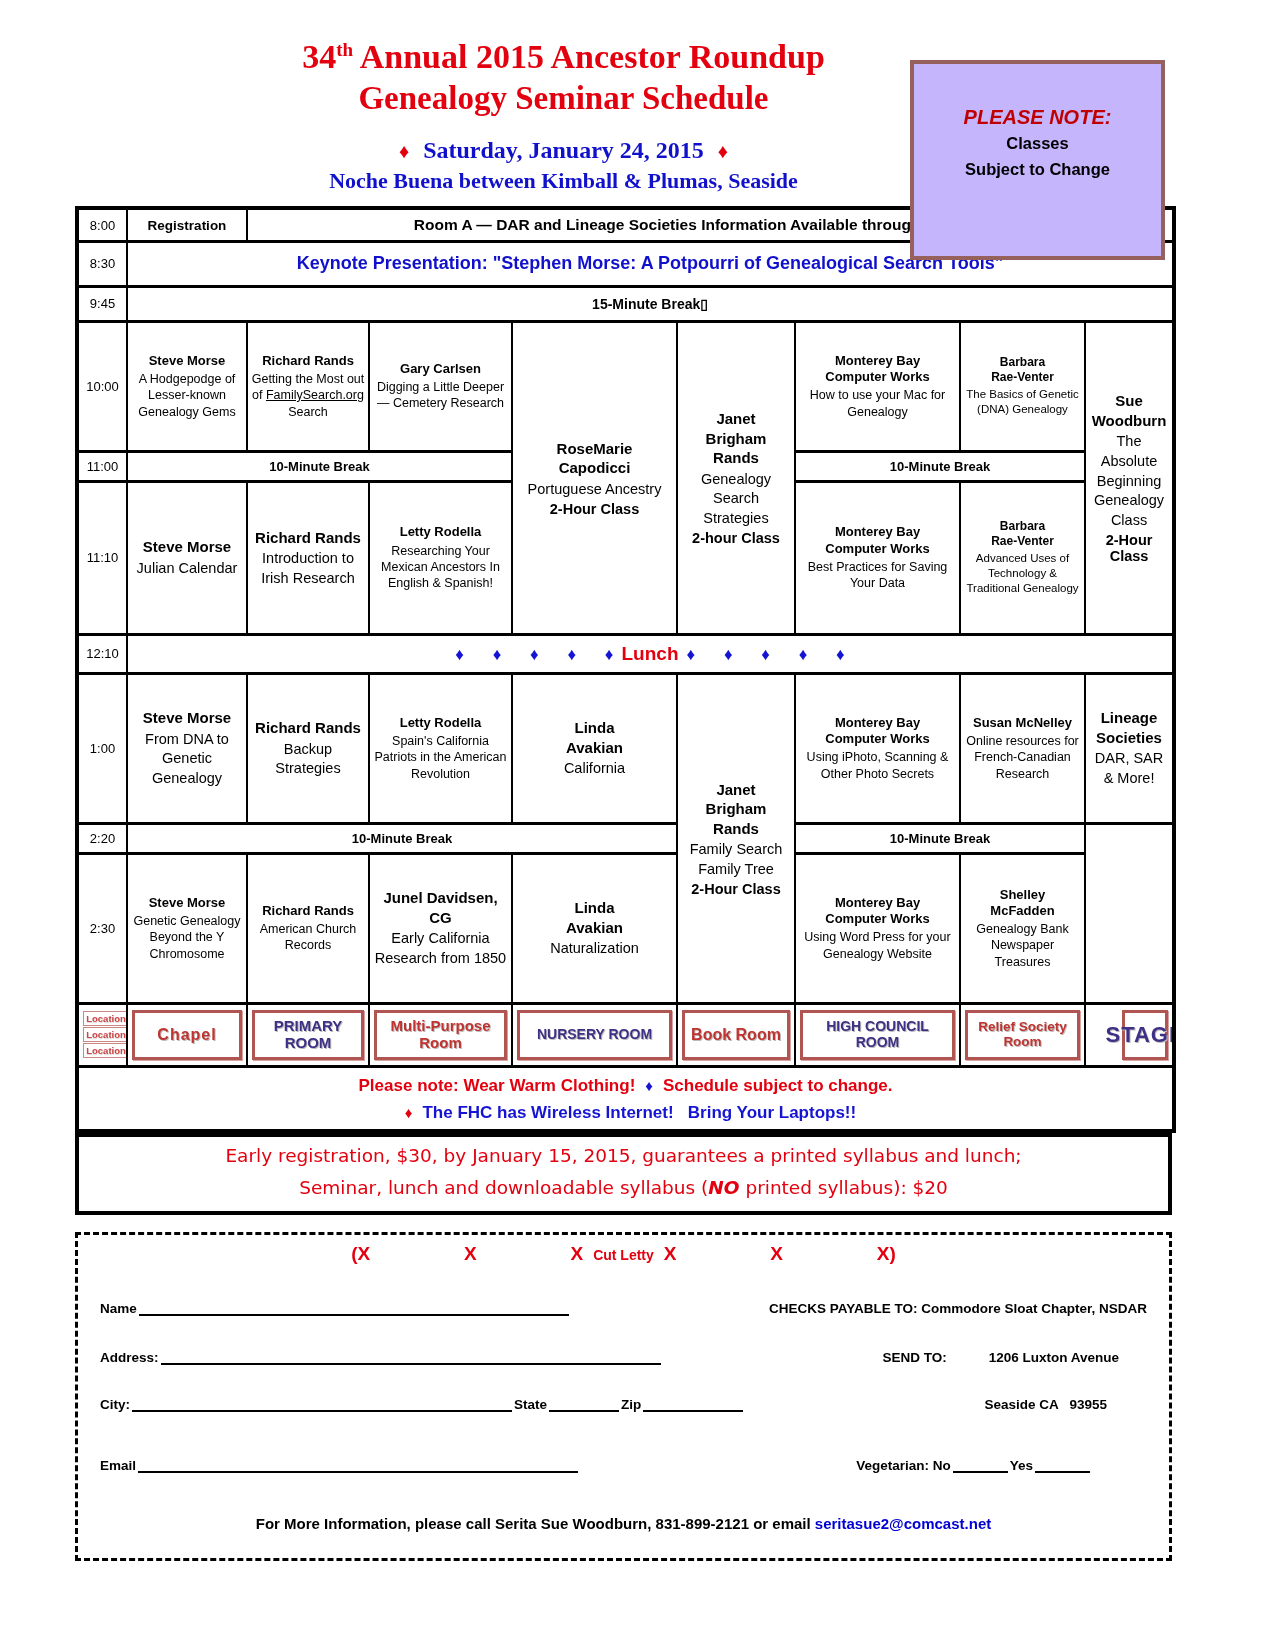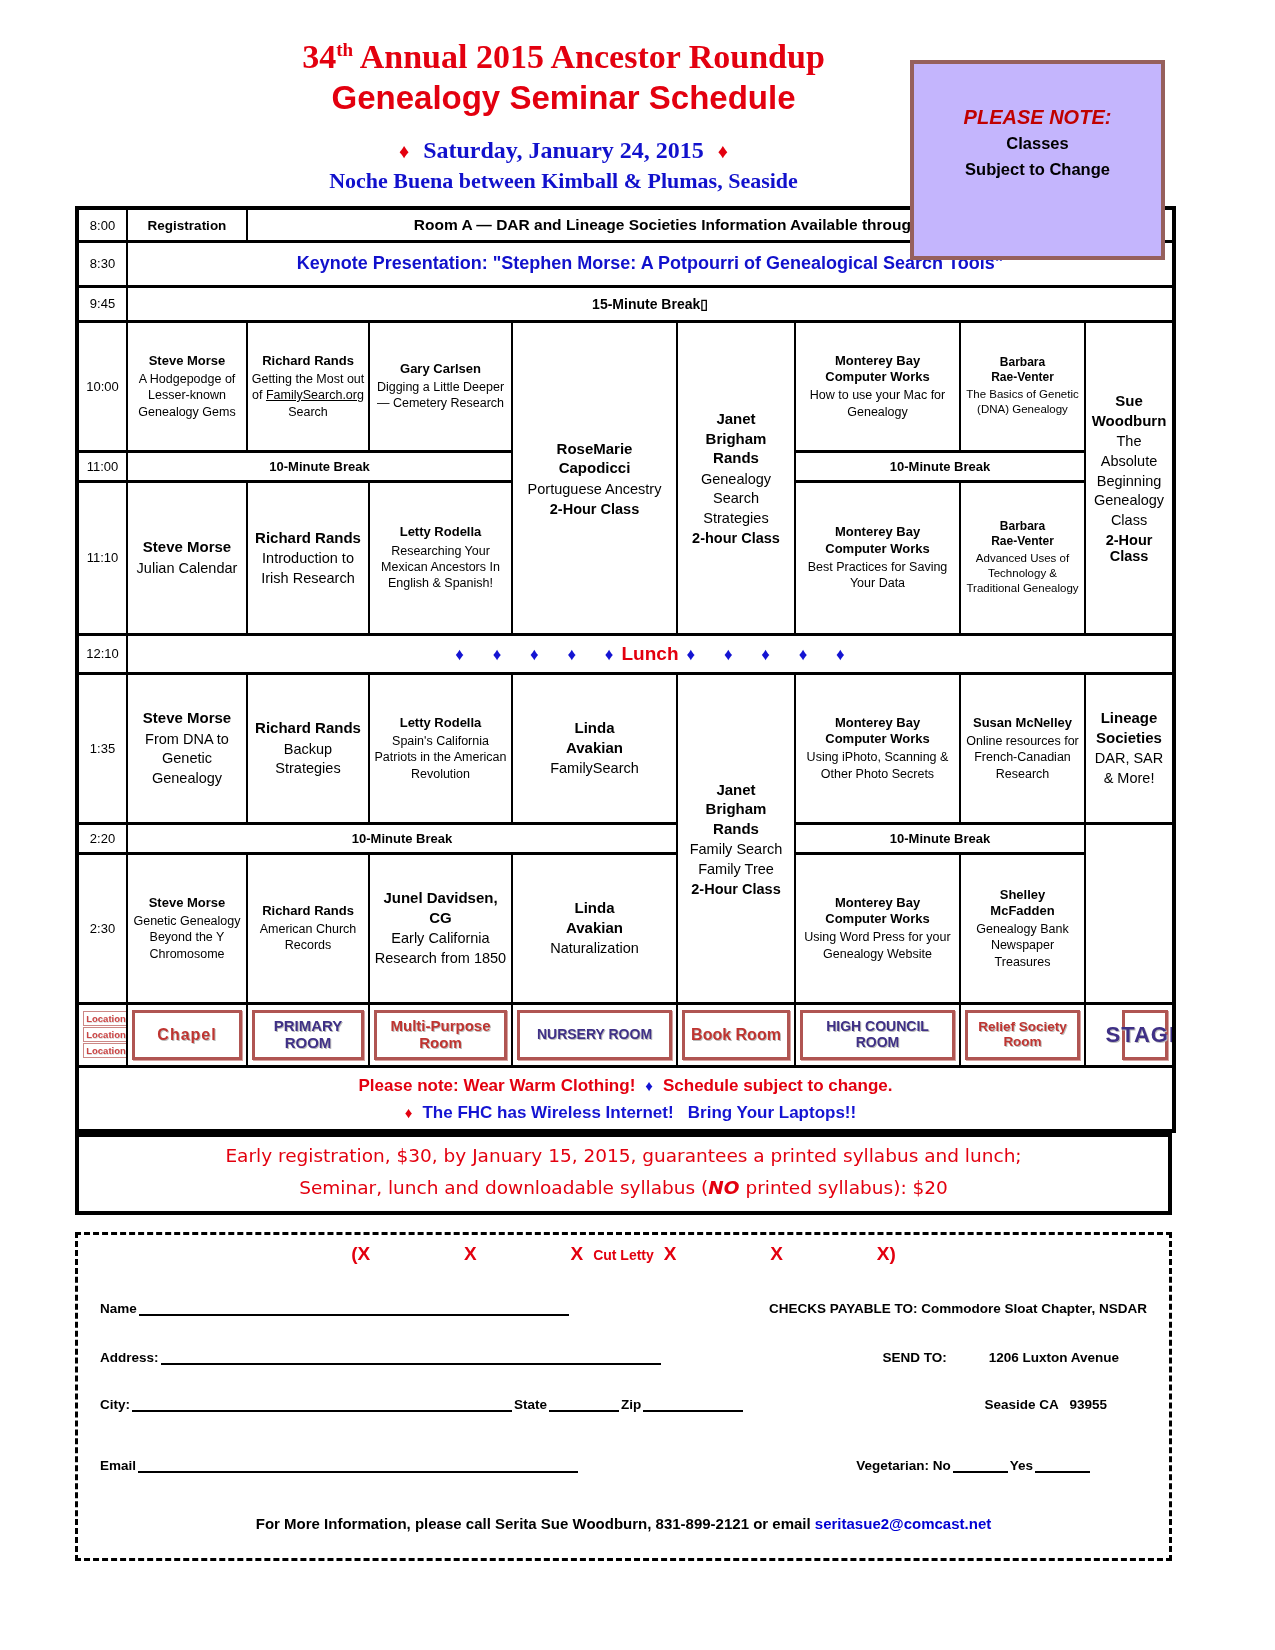--- a/index.html
+++ b/index.html
@@ -6,21 +6,21 @@
   .page{width:1275px;height:1650px;position:relative;background:#fff;
         font-family:"Liberation Sans",sans-serif;color:#000;overflow:hidden;}
   .content{margin-left:75px;width:1097px;}
   .pre{white-space:pre-wrap;}
 
   
   .header{text-align:center;position:relative;}
   .title1{font-family:"Liberation Serif",serif;font-weight:bold;color:#e3000f;
           font-size:34px;line-height:40px;margin:30px 120px 0 0;}
   .title1 sup{font-size:19px;}
-  .title2{font-family:Liberation Sans, sans-serif;font-weight:bold;color:#e3000f;
+  .title2{font-family:Liberation Serif, serif;font-weight:bold;color:#e3000f;
           font-size:33px;line-height:42px;margin-right:120px;}
   .dateline{font-family:"Liberation Serif",serif;font-weight:bold;color:#1111cc;
             font-size:24px;margin:18px 120px 0 0;}
   .dateline .dmd{color:#e3000f;font-size:20px;padding:0 14px;}
   .venueline{font-family:"Liberation Serif",serif;font-weight:bold;color:#1111cc;
              font-size:22px;margin:4px 120px 0 0;}
   .note-box{position:absolute;left:835px;top:30px;width:247px;height:152px;
             background:#c4b5fd;border:4px solid #96605c;text-align:center;
             padding-top:40px;box-sizing:content-box;}
   .note-box .nb-head{color:#c00000;font-weight:bold;font-style:italic;font-size:20px;line-height:26px;}
@@ -220,37 +220,37 @@
       </tr>
 
       <tr style="height:39px">
         <td class="time">12:10</td>
         <td colspan="8" class="lunchcell">
           <span class="ld pre">♦ ♦ ♦ ♦ ♦</span><span class="lunchword">Lunch</span><span class="ld pre">♦ ♦ ♦ ♦ ♦</span>
         </td>
       </tr>
 
       <tr style="height:150px">
-        <td class="time">1:35</td>
+        <td class="time">1:00</td>
         <td class="cell big">
           <div class="sp">Steve Morse</div>
           <div class="ti">From DNA to Genetic Genealogy</div>
         </td>
         <td class="cell big">
           <div class="sp">Richard Rands</div>
           <div class="ti">Backup Strategies</div>
         </td>
         <td class="cell">
           <div class="sp">Letty Rodella</div>
           <div class="ti">Spain's California Patriots in the American Revolution</div>
         </td>
         <td class="cell big">
           <div class="sp">Linda</div>
           <div class="sp">Avakian</div>
-          <div class="ti">FamilySearch</div>
+          <div class="ti">California</div>
         </td>
         <td class="cell big" rowspan="3">
           <div class="sp">Janet</div>
           <div class="sp">Brigham</div>
           <div class="sp">Rands</div>
           <div class="ti">Family Search Family Tree</div>
           <div class="em">2-Hour Class</div>
         </td>
         <td class="cell">
           <div class="sp">Monterey Bay</div>

